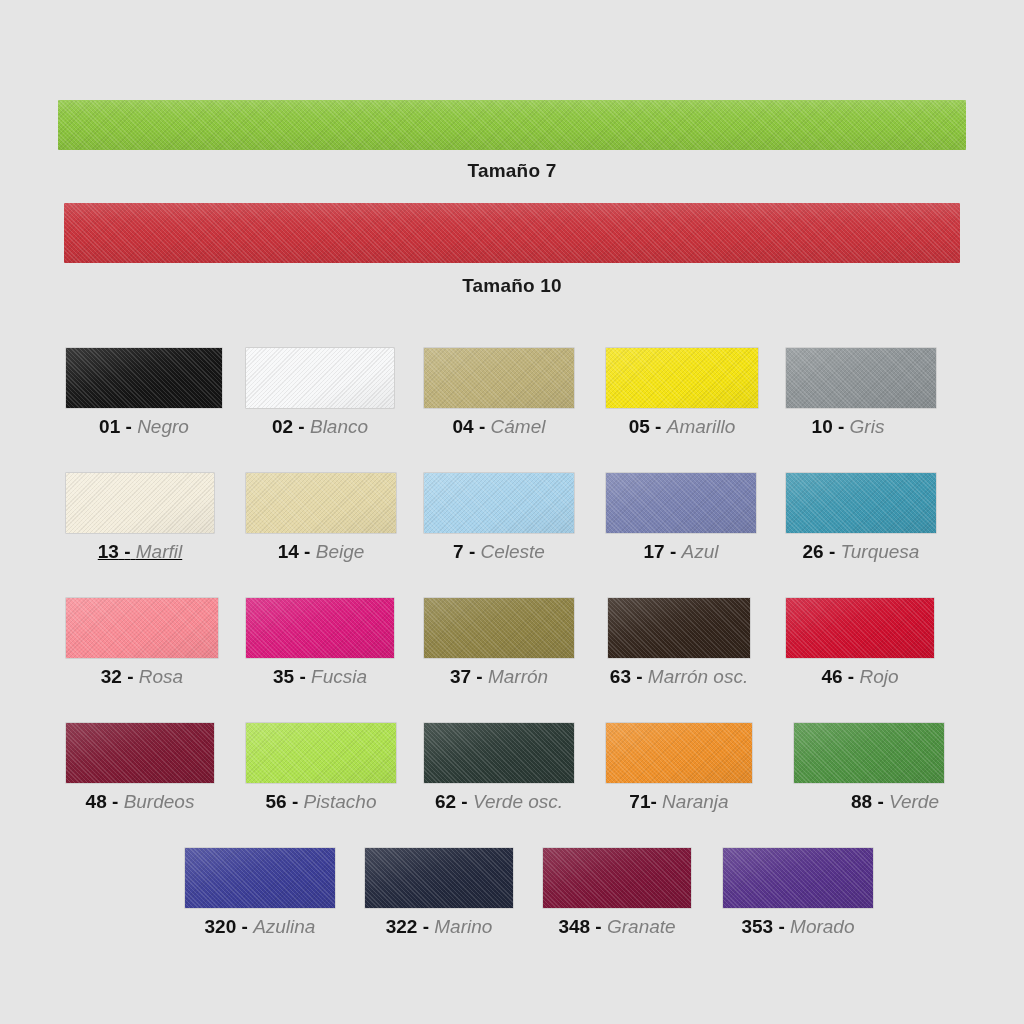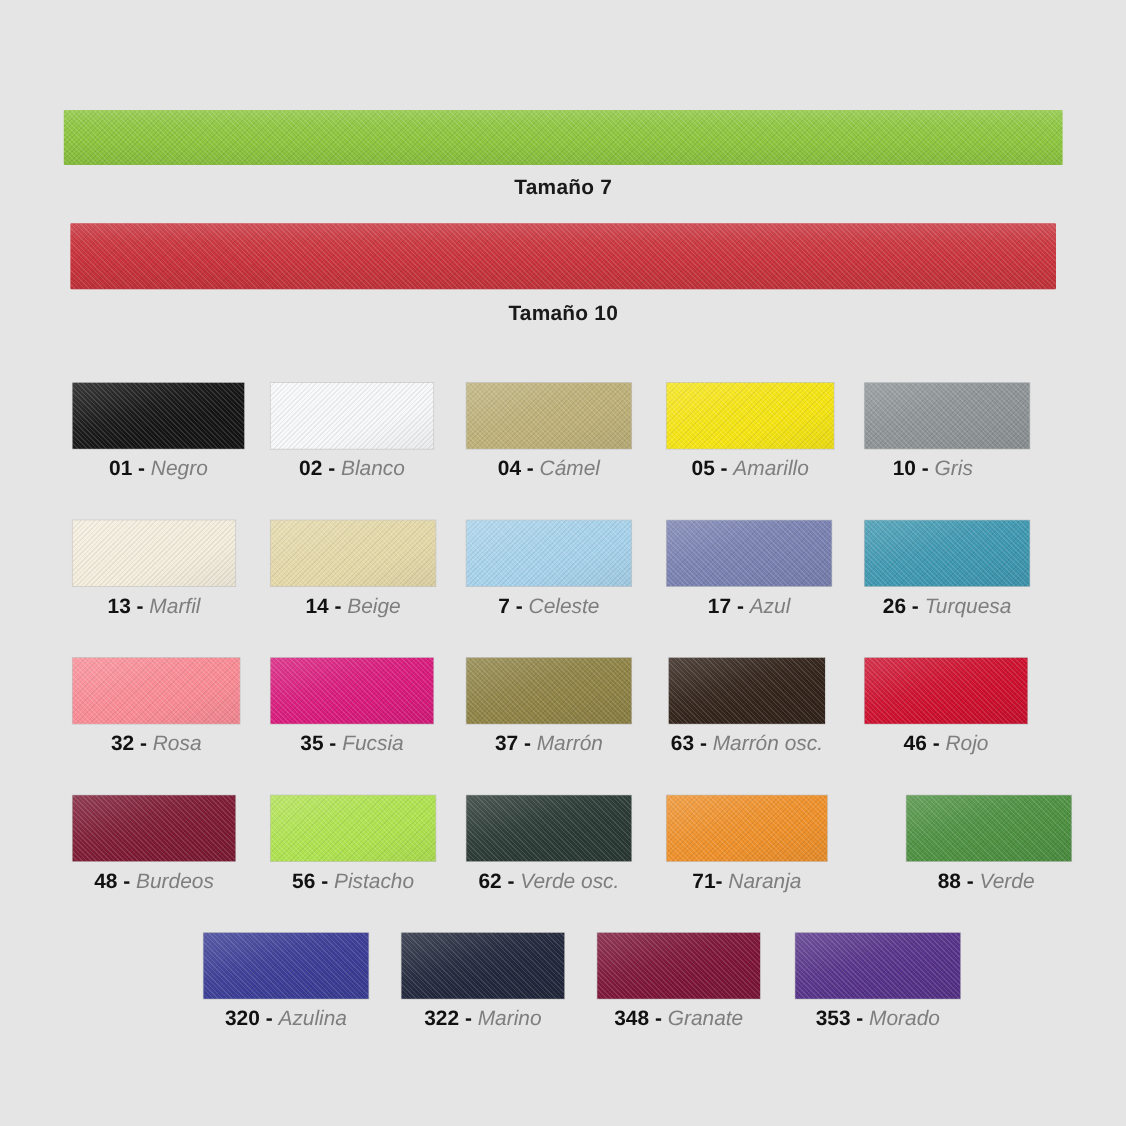--- a/index.html
+++ b/index.html
@@ -176,21 +176,21 @@
         </div>
         <div class="cell" style="left: 786px; width: 124px;">
           <div class="swatch" style="width: 150px; background: rgb(141, 147, 150);">
             <div class="weave"></div>
             <div class="sheen"></div>
           </div>
           <div class="label"><span class="code">10</span> <span class="sep">-</span> <span class="cname">Gris</span></div>
         </div>
       </div>
       <div class="grid-row" style="position: absolute; left: 0px; top: 125px;">
-        <div class="cell" style="left: 66px; width: 148px;">
+        <div class="cell" style="left: 66px; width: 148px; text-decoration: underline;">
           <div class="swatch" style="width: 148px; background: rgb(244, 238, 221);">
             <div class="weave"></div>
             <div class="sheen"></div>
           </div>
           <div class="label"><span class="code">13</span> <span class="sep">-</span> <span class="cname">Marfil</span></div>
         </div>
         <div class="cell" style="left: 246px; width: 150px;">
           <div class="swatch" style="width: 150px; background: rgb(228, 216, 168);">
             <div class="weave"></div>
             <div class="sheen"></div>
@@ -278,21 +278,21 @@
           </div>
           <div class="label"><span class="code">62</span> <span class="sep">-</span> <span class="cname">Verde osc.</span></div>
         </div>
         <div class="cell" style="left: 606px; width: 146px;">
           <div class="swatch" style="width: 146px; background: rgb(239, 144, 41);">
             <div class="weave"></div>
             <div class="sheen"></div>
           </div>
           <div class="label"><span class="code">71</span><span class="sep">-</span> <span class="cname">Naranja</span></div>
         </div>
-        <div class="cell" style="left: 824px; width: 145px;">
+        <div class="cell" style="left: 794px; width: 145px; text-align: right;">
           <div class="swatch" style="width: 150px; background: rgb(77, 145, 65);">
             <div class="weave"></div>
             <div class="sheen"></div>
           </div>
           <div class="label"><span class="code">88</span> <span class="sep">-</span> <span class="cname">Verde</span></div>
         </div>
       </div>
       <div class="grid-row" style="position: absolute; left: 0px; top: 500px; margin-left: 33px;">
         <div class="cell" style="left: 152px; width: 150px;">
           <div class="swatch" style="width: 150px; background: rgb(59, 61, 150);">

